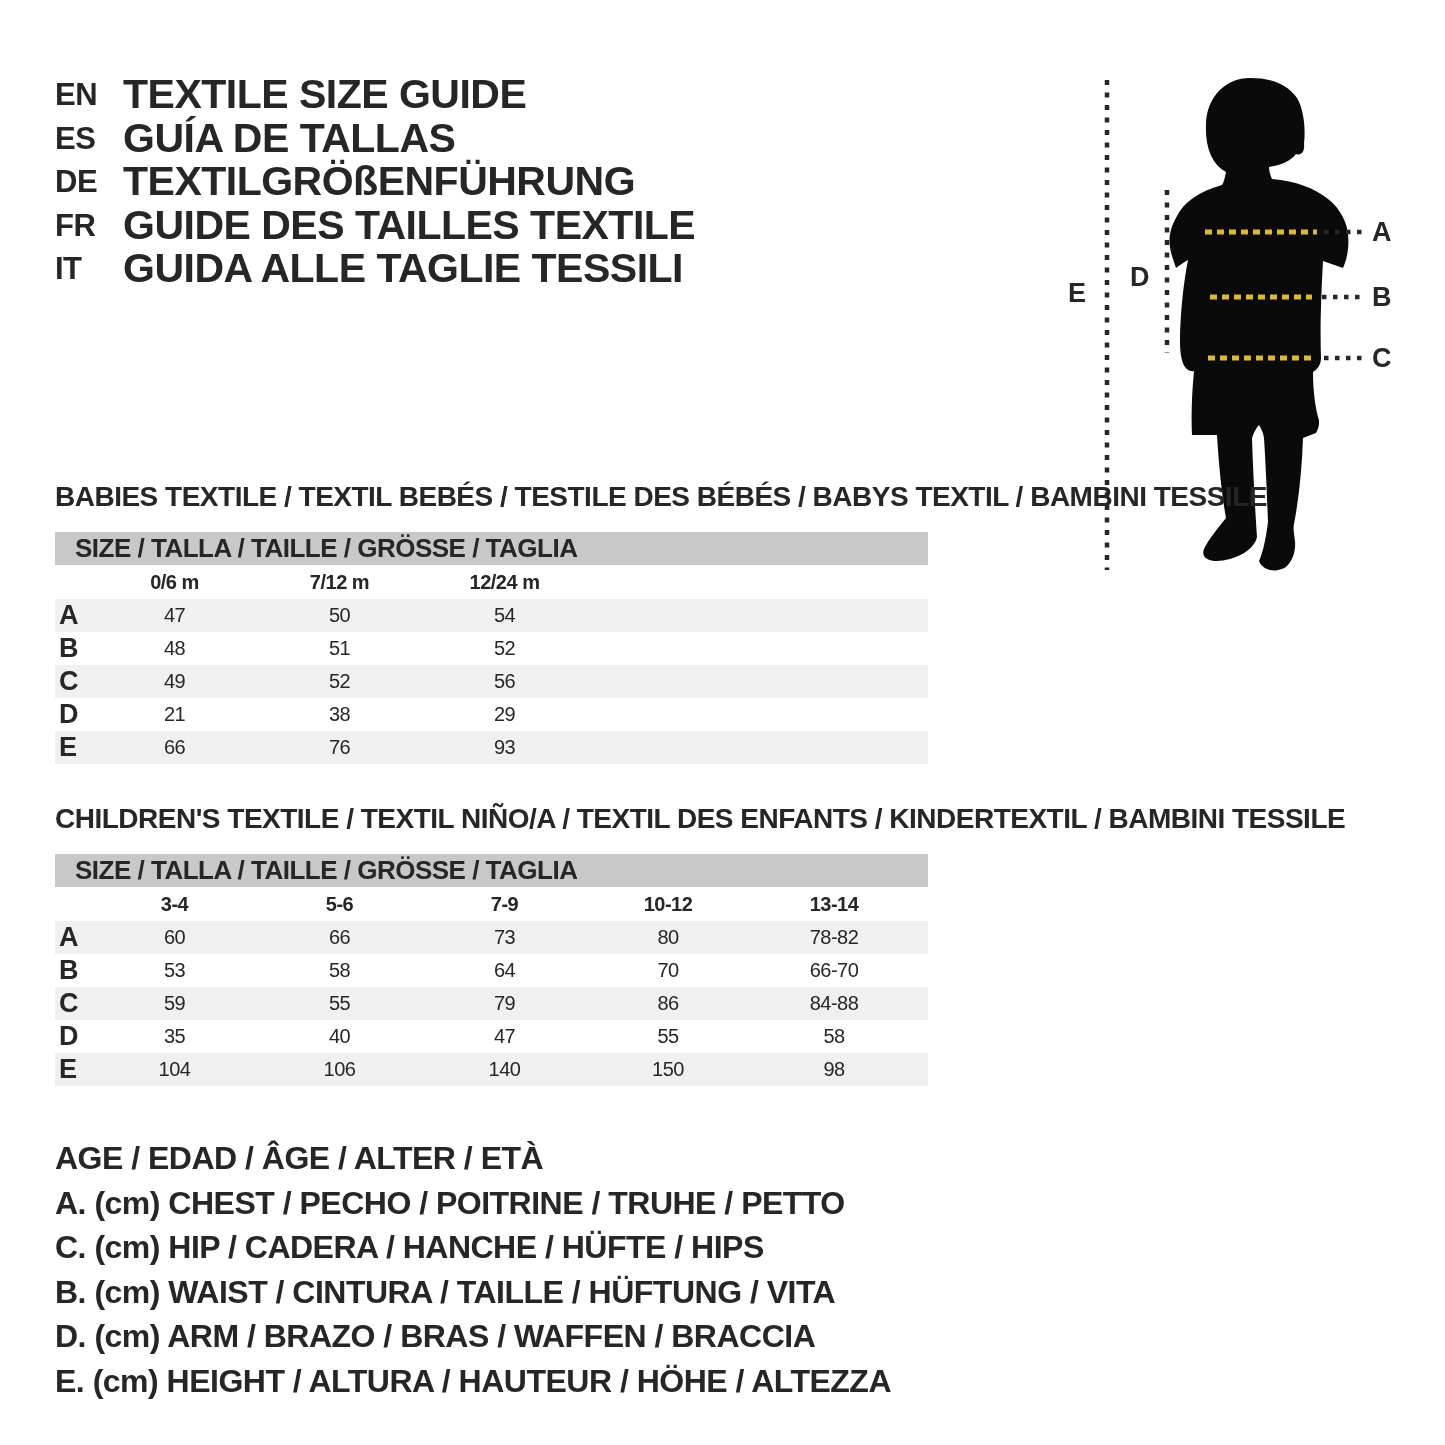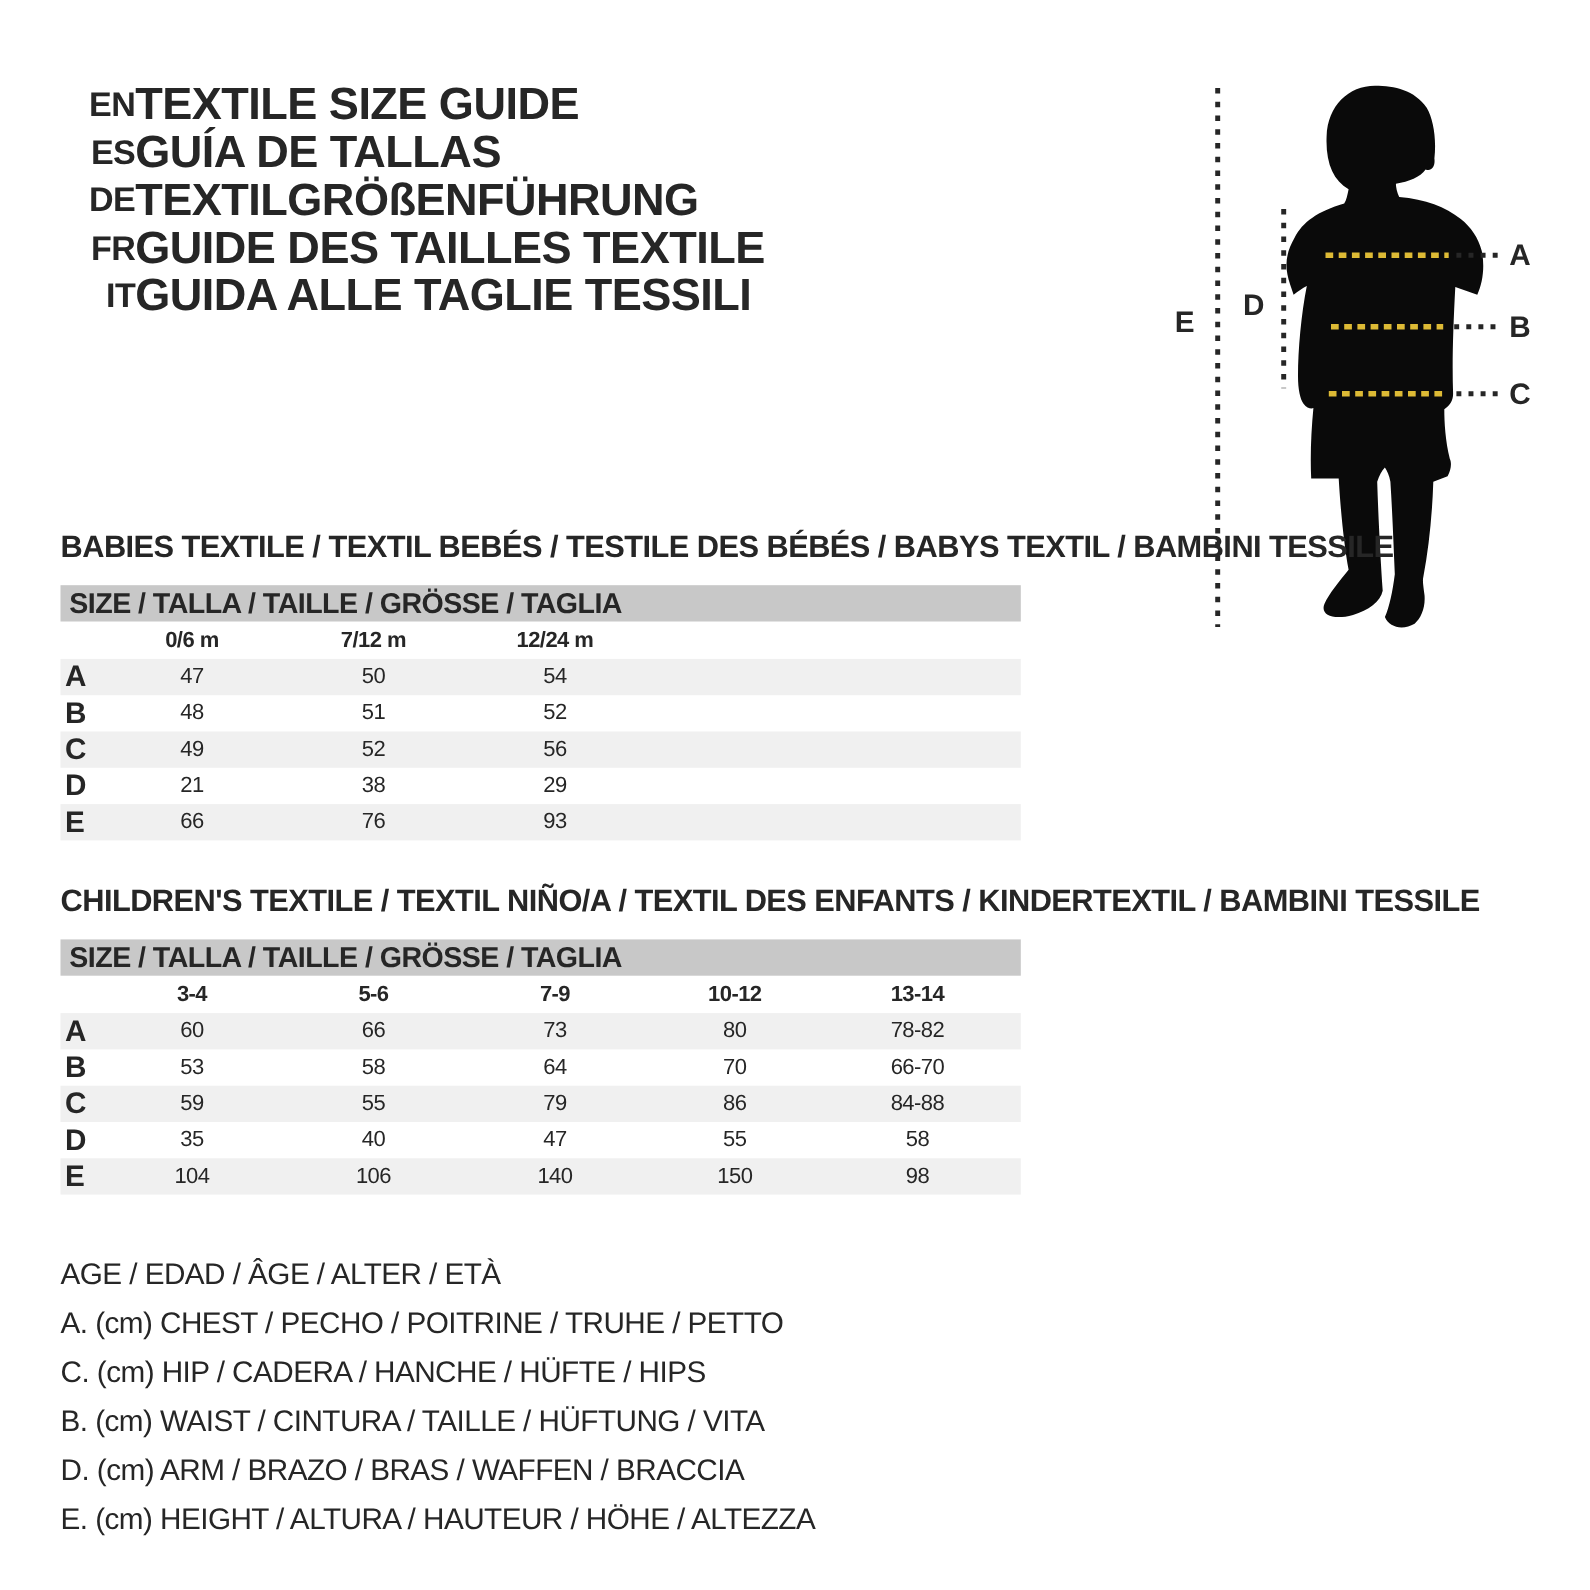--- a/index.html
+++ b/index.html
@@ -9,21 +9,21 @@
     --bar:#c8c8c8;
     --stripe:#f0f0f0;
     --ink:#0a0a0a;
   }
   *{margin:0;padding:0;box-sizing:border-box;}
   html,body{background:var(--bg);}
   body{font-family:"Liberation Sans","DejaVu Sans",sans-serif;color:var(--text);}
   .canvas{position:relative;width:1445px;height:1445px;background:var(--bg);overflow:hidden;}
 
   
-  .lang-header{position:absolute;left:55px;top:73px;text-align:right;}
+  .lang-header{position:absolute;left:55px;top:73px;}
   .lang-row{display:flex;line-height:43.5px;}
   .lang-code{width:68px;font-size:31px;font-weight:700;letter-spacing:-0.5px;}
   .lang-label{font-size:41px;font-weight:700;letter-spacing:-0.5px;white-space:nowrap;}
 
   
   .figure{position:absolute;left:1060px;top:70px;width:340px;height:515px;}
   .figure svg{position:absolute;left:0;top:0;}
   .fig-label{position:absolute;font-size:27px;font-weight:700;letter-spacing:-0.5px;width:30px;text-align:left;}
   .lbl-a{left:312px;top:147px;}
   .lbl-b{left:312px;top:212px;}
@@ -34,33 +34,33 @@
   .vline{stroke:var(--text);stroke-width:4.5;stroke-dasharray:5 7.5;fill:none;}
   .yline{stroke:var(--yellow);stroke-width:5;stroke-dasharray:7 5;fill:none;}
   .dline{stroke:var(--text);stroke-width:4.5;stroke-dasharray:4.5 6.5;fill:none;}
 
   
   .tableblock{position:absolute;left:55px;width:873px;}
   .babies{top:482px;}
   .childrens{top:804px;}
   .section-title{font-size:28px;font-weight:700;letter-spacing:-0.5px;line-height:30px;white-space:nowrap;}
   .size-bar{margin-top:20px;height:33px;line-height:33px;background:var(--bar);
-            padding-left:8px;font-size:26px;font-weight:700;letter-spacing:-0.5px;}
+            padding-left:20px;font-size:26px;font-weight:700;letter-spacing:-0.5px;}
   .trow{position:relative;height:33px;line-height:33px;display:grid;padding-left:37px;}
   .cols-3{grid-template-columns:165px 165px 165px;}
   .cols-5{grid-template-columns:165px 165px 165px 162px 170px;}
   .thead-row{height:34px;line-height:34px;}
   .trow .cell{text-align:center;font-size:20px;letter-spacing:-0.5px;}
   .thead-row .cell{font-weight:700;}
   .row-label{position:absolute;left:4px;top:0;font-size:27px;font-weight:700;}
   .tbody .trow:nth-child(odd){background:var(--stripe);}
 
   
   .legend{position:absolute;left:55px;top:1136px;}
-  .legend-line{font-size:27px;font-weight:400;letter-spacing:-0.5px;line-height:44.5px;white-space:nowrap;}
+  .legend-line{font-size:32px;font-weight:700;letter-spacing:-0.5px;line-height:44.5px;white-space:nowrap;}
 </style>
 </head>
 <body>
 
 <div class="canvas">
 
   <section class="lang-header">
     <div class="lang-row">
       <span class="lang-code">EN</span>
       <span class="lang-label">TEXTILE SIZE GUIDE</span>

